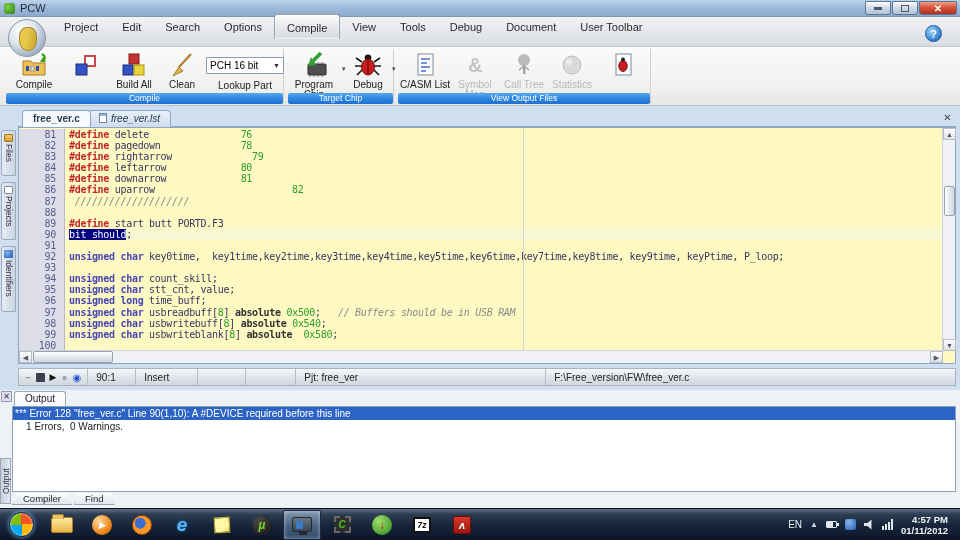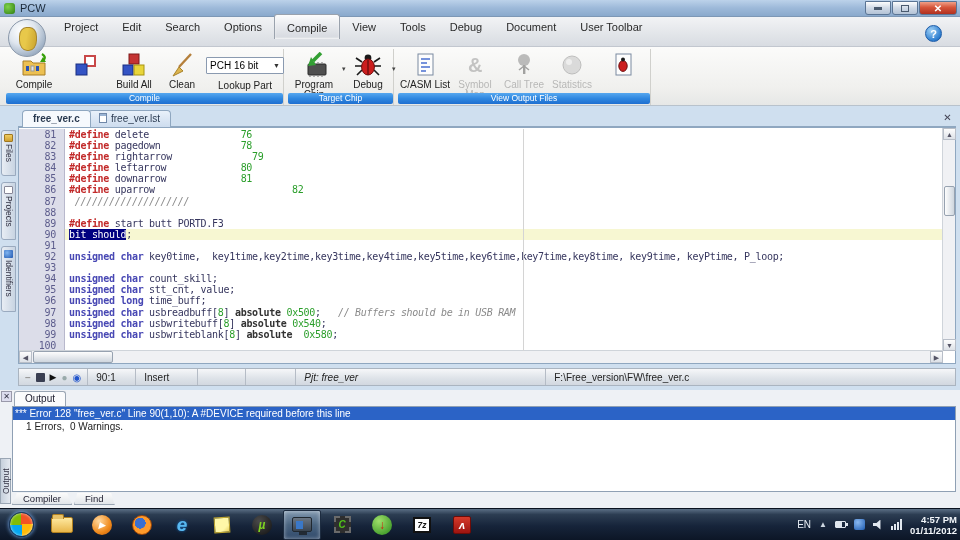--- a/index.html
+++ b/index.html
@@ -65,21 +65,21 @@
   .side-tabs { position:absolute; left:1px; top:24px; width:15px; }
   .stab { width:15px; margin-bottom:6px; background:linear-gradient(90deg,#e8edf4,#c8d4e2); border:1px solid #9aaabf; border-radius:3px 0 0 3px;
     display:flex; flex-direction:column; align-items:center; padding:3px 0; }
   .stab .txt { writing-mode:vertical-rl; font-size:8.5px; color:#334; margin-top:2px; }
   .stab .ic { width:9px; height:8px; border-radius:1px; }
   .ic-folder-s { background:linear-gradient(#f0cc60,#d0a030); border:1px solid #a07820; }
   .ic-proj-s { background:#fff; border:1px solid #889; }
   .ic-ident-s { background:radial-gradient(circle at 35% 35%,#7fb4f0,#2058b0); border-radius:50%; }
 
   
-  .editor { position:absolute; left:18px; top:21px; width:938px; height:237px; background:#ffffff; border:1px solid #8fa7c0; }
+  .editor { position:absolute; left:18px; top:21px; width:938px; height:237px; background:#fef9c3; border:1px solid #8fa7c0; }
   .code-area { position:absolute; left:0; top:1px; width:924px; height:222px; overflow:hidden; }
   .code-row { display:flex; height:11.1px; white-space:pre; font-family:"DejaVu Sans Mono",monospace; font-size:10px; letter-spacing:-0.3px; }
   .code-row .gut { width:46px; min-width:46px; background:#dcdde9; color:#5c5c8c; text-align:right; padding-right:8px; border-right:1px solid #b8b8cc; }
   .code-row .code { padding-left:4px; flex:1; }
   .code-row.hl .code { background:#f7f7d2; }
   .tk-pp { color:#c22a2a; font-weight:bold; }
   .tk-id { color:#36365e; }
   .tk-kw { color:#4848b4; font-weight:bold; }
   .tk-num { color:#2a9e2a; }
   .tk-cm { color:#8a8a8a; font-style:italic; }
@@ -104,21 +104,21 @@
   .sb-seg { height:100%; display:flex; align-items:center; padding:0 8px; border-right:1px solid #b5bcc6; }
   .sb-icons { gap:5px; padding:0 6px; }
   .sb-dash { color:#999; font-weight:bold; }
   .sb-save { width:9px; height:9px; background:#3a3f52; border-radius:1px; }
   .sb-play { color:#111; font-size:9px; }
   .sb-rec { color:#9aa; font-size:10px; }
   .sb-stop { color:#2255cc; font-size:10px; }
   .sb-pos { width:48px; }
   .sb-mode { width:62px; }
   .sb-gap1 { width:48px; } .sb-gap2 { width:50px; }
-  .sb-proj { width:250px;font-style:italic; }
+  .sb-proj { width:250px; }
   .sb-path { flex:1; border-right:none; }
 
   
   .output { position:absolute; left:0; top:284px; width:960px; height:118px; background:#eef1f5; }
   .out-close { position:absolute; left:1px; top:1px; width:11px; height:11px; border:1px solid #99a; background:#dde; font-size:8px; line-height:9px; text-align:center; color:#334; }
   .out-tab { position:absolute; left:14px; top:1px; height:15px; padding:1px 10px 0 10px; background:#fafbfc; border:1px solid #9aa6b4;
     border-bottom:none; border-radius:3px 3px 0 0; font-size:10px; color:#223; z-index:2; }
   .out-body { position:absolute; left:12px; top:16px; width:944px; height:86px; background:#fff; border:1px solid #8fa0b4; overflow:hidden; }
   .out-line { font-size:10px; padding:1px 2px; color:#222; white-space:pre; }
   .out-line.sel { background:#2b63c6; color:#fff; }
@@ -145,21 +145,21 @@
   .ic-sticky { width:16px; height:16px; background:linear-gradient(135deg,#fff8a8 70%,#e8d05a); border:1px solid #c0a830; transform:rotate(-3deg); }
   .ic-utorrent { width:20px; height:20px; border-radius:50%; background:radial-gradient(circle at 35% 30%,#4a4a4a,#111); color:#7ed321; font-size:12px; font-weight:bold; display:flex; align-items:center; justify-content:center; }
   .ic-monitor { width:20px; height:15px; background:linear-gradient(#6a7684,#3a4450); border:1px solid #202830; border-radius:2px; position:relative; }
   .ic-monitor::before { content:""; position:absolute; left:3px; top:3px; width:7px; height:8px; background:#3a78c8; }
   .ic-monitor::after { content:""; position:absolute; left:6px; bottom:-4px; width:8px; height:3px; background:#222a34; }
   .ic-chip { width:17px; height:17px; background:#2e2e2e; border:2px dashed #6a6a6a; color:#52c41a; font-size:10px; font-weight:bold; display:flex; align-items:center; justify-content:center; }
   .ic-idm { width:20px; height:20px; border-radius:50%; background:radial-gradient(circle at 35% 30%,#9fe06a,#2a8a1a); color:#d02010; font-size:12px; font-weight:bold; display:flex; align-items:center; justify-content:center; }
   .ic-7z { width:18px; height:16px; background:#fff; border:2px solid #111; color:#111; font-size:8.5px; font-weight:bold; display:flex; align-items:center; justify-content:center; }
   .ic-adobe { width:18px; height:18px; background:linear-gradient(#d63a2a,#9e1410); border:1px solid #6e0c08; color:#fff; font-size:11px; font-weight:bold; display:flex; align-items:center; justify-content:center; border-radius:2px; }
 
-  .tray { margin-left:auto; display:flex; align-items:center; gap:8px; padding-right:3px; color:#e8eef5; }
+  .tray { margin-left:auto; display:flex; align-items:center; gap:8px; padding-right:12px; color:#e8eef5; }
   .tr-lang { font-size:10px; }
   .tr-up { font-size:8px; color:#cdd6e0; }
   .tr-batt { width:11px; height:7px; border:1px solid #dfe6ee; border-radius:1px; position:relative; background:linear-gradient(90deg,#dfe6ee 70%,transparent 70%); }
   .tr-batt::after { content:""; position:absolute; right:-3px; top:1px; width:2px; height:3px; background:#dfe6ee; }
   .tr-app { width:11px; height:11px; border-radius:2px; background:radial-gradient(circle at 35% 30%,#8ab8f0,#1d5bb0); }
   .tr-vol { width:10px; height:10px; background:#dfe6ee; clip-path:polygon(0 35%,35% 35%,75% 0,75% 100%,35% 65%,0 65%); }
   .tr-net { display:flex; align-items:flex-end; gap:1px; height:11px; }
   .tr-net i { display:block; width:2px; background:#dfe6ee; }
   .tr-net i:nth-child(1){height:4px;} .tr-net i:nth-child(2){height:6px;} .tr-net i:nth-child(3){height:8px;} .tr-net i:nth-child(4){height:11px;}
   .tr-clock { text-align:right; font-size:9.5px; line-height:11px; color:#f2f6fa;font-weight:bold; }
@@ -330,21 +330,21 @@
       <div class="rg-label">View Output Files</div>
     </div>
   </div>
 
   <div class="main">
 
     <div class="doc-tabs">
       <div class="dtab active" style="left:4px;">
         <span>free_ver.c</span>
       </div>
-      <div class="dtab" style="left:70px;">
+      <div class="dtab" style="left:70px;font-style:italic;">
         <i class="pg-ic"></i><span>free_ver.lst</span>
       </div>
       <div class="dt-close">✕</div>
     </div>
 
     <div class="side-tabs">
       <div class="stab" style="height:46px;">
         <span class="ic ic-folder-s"></span>
         <span class="txt">Files</span>
       </div>

